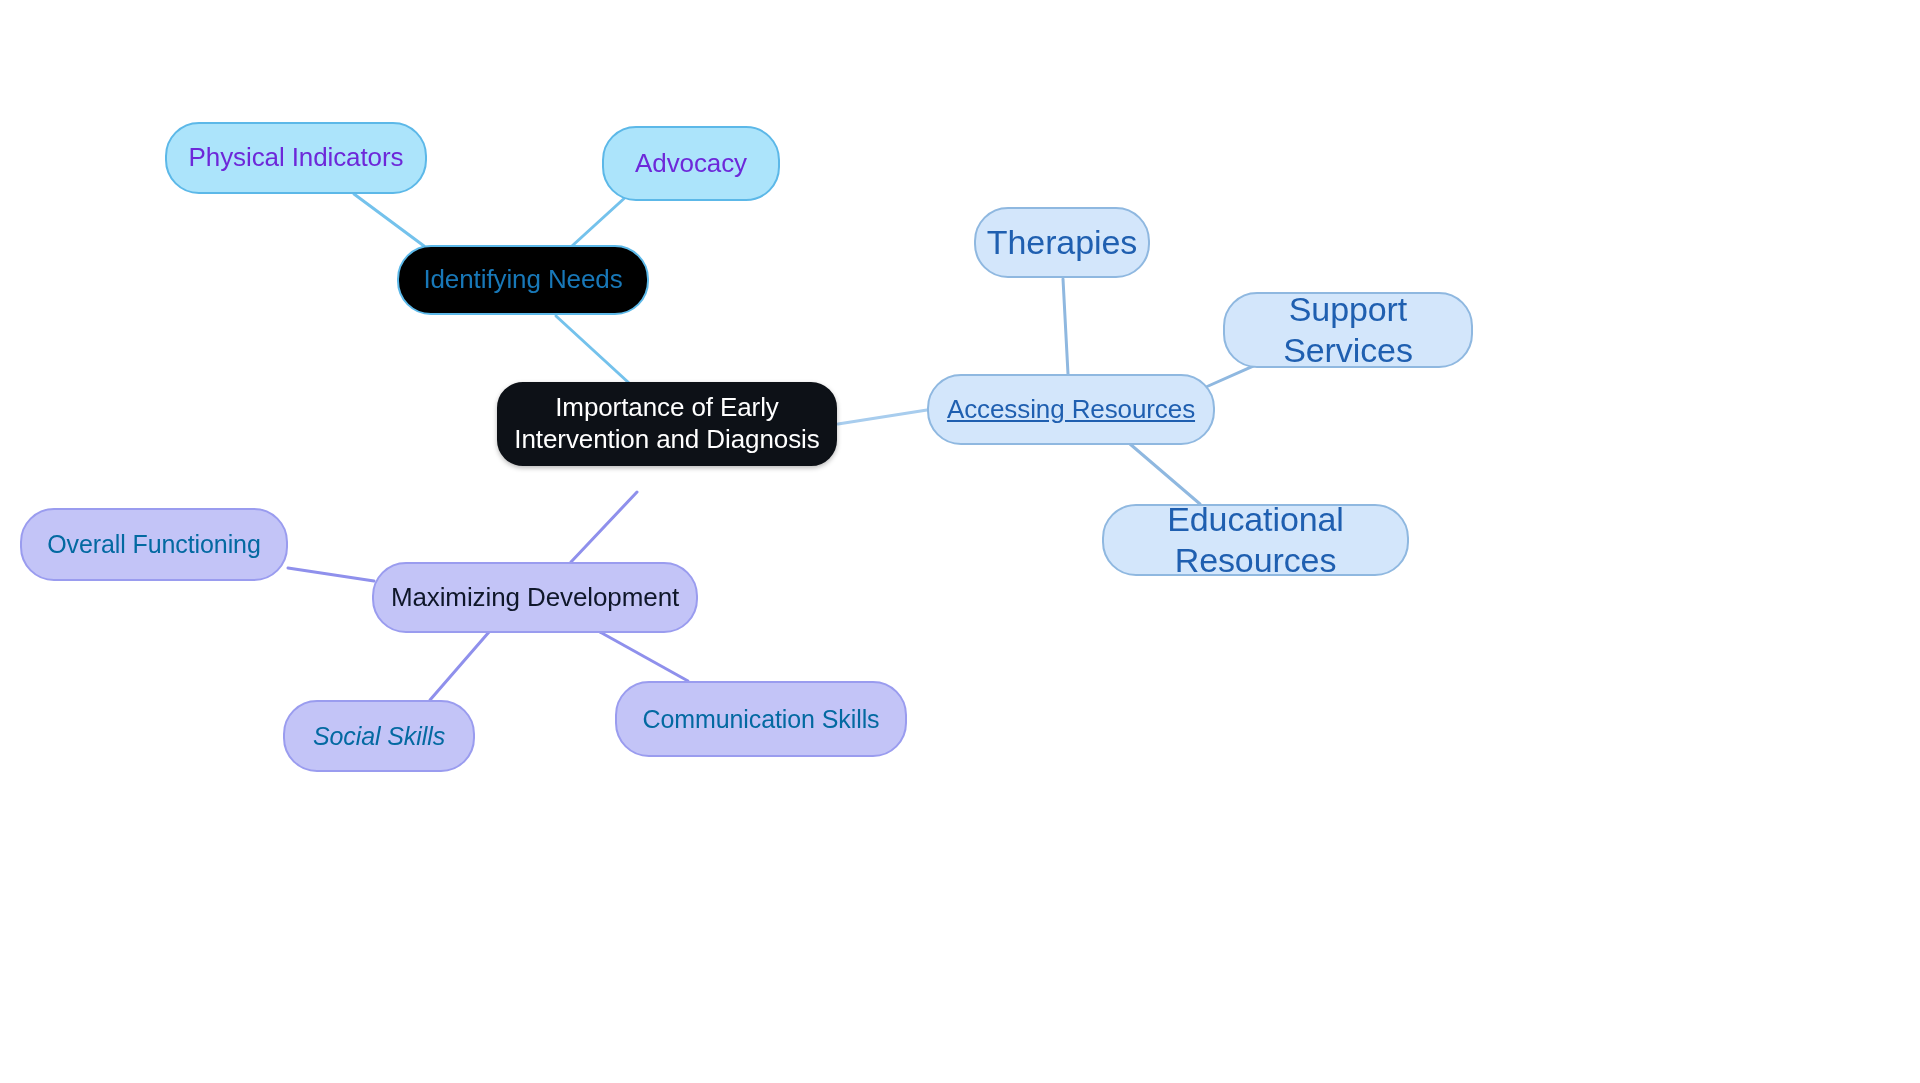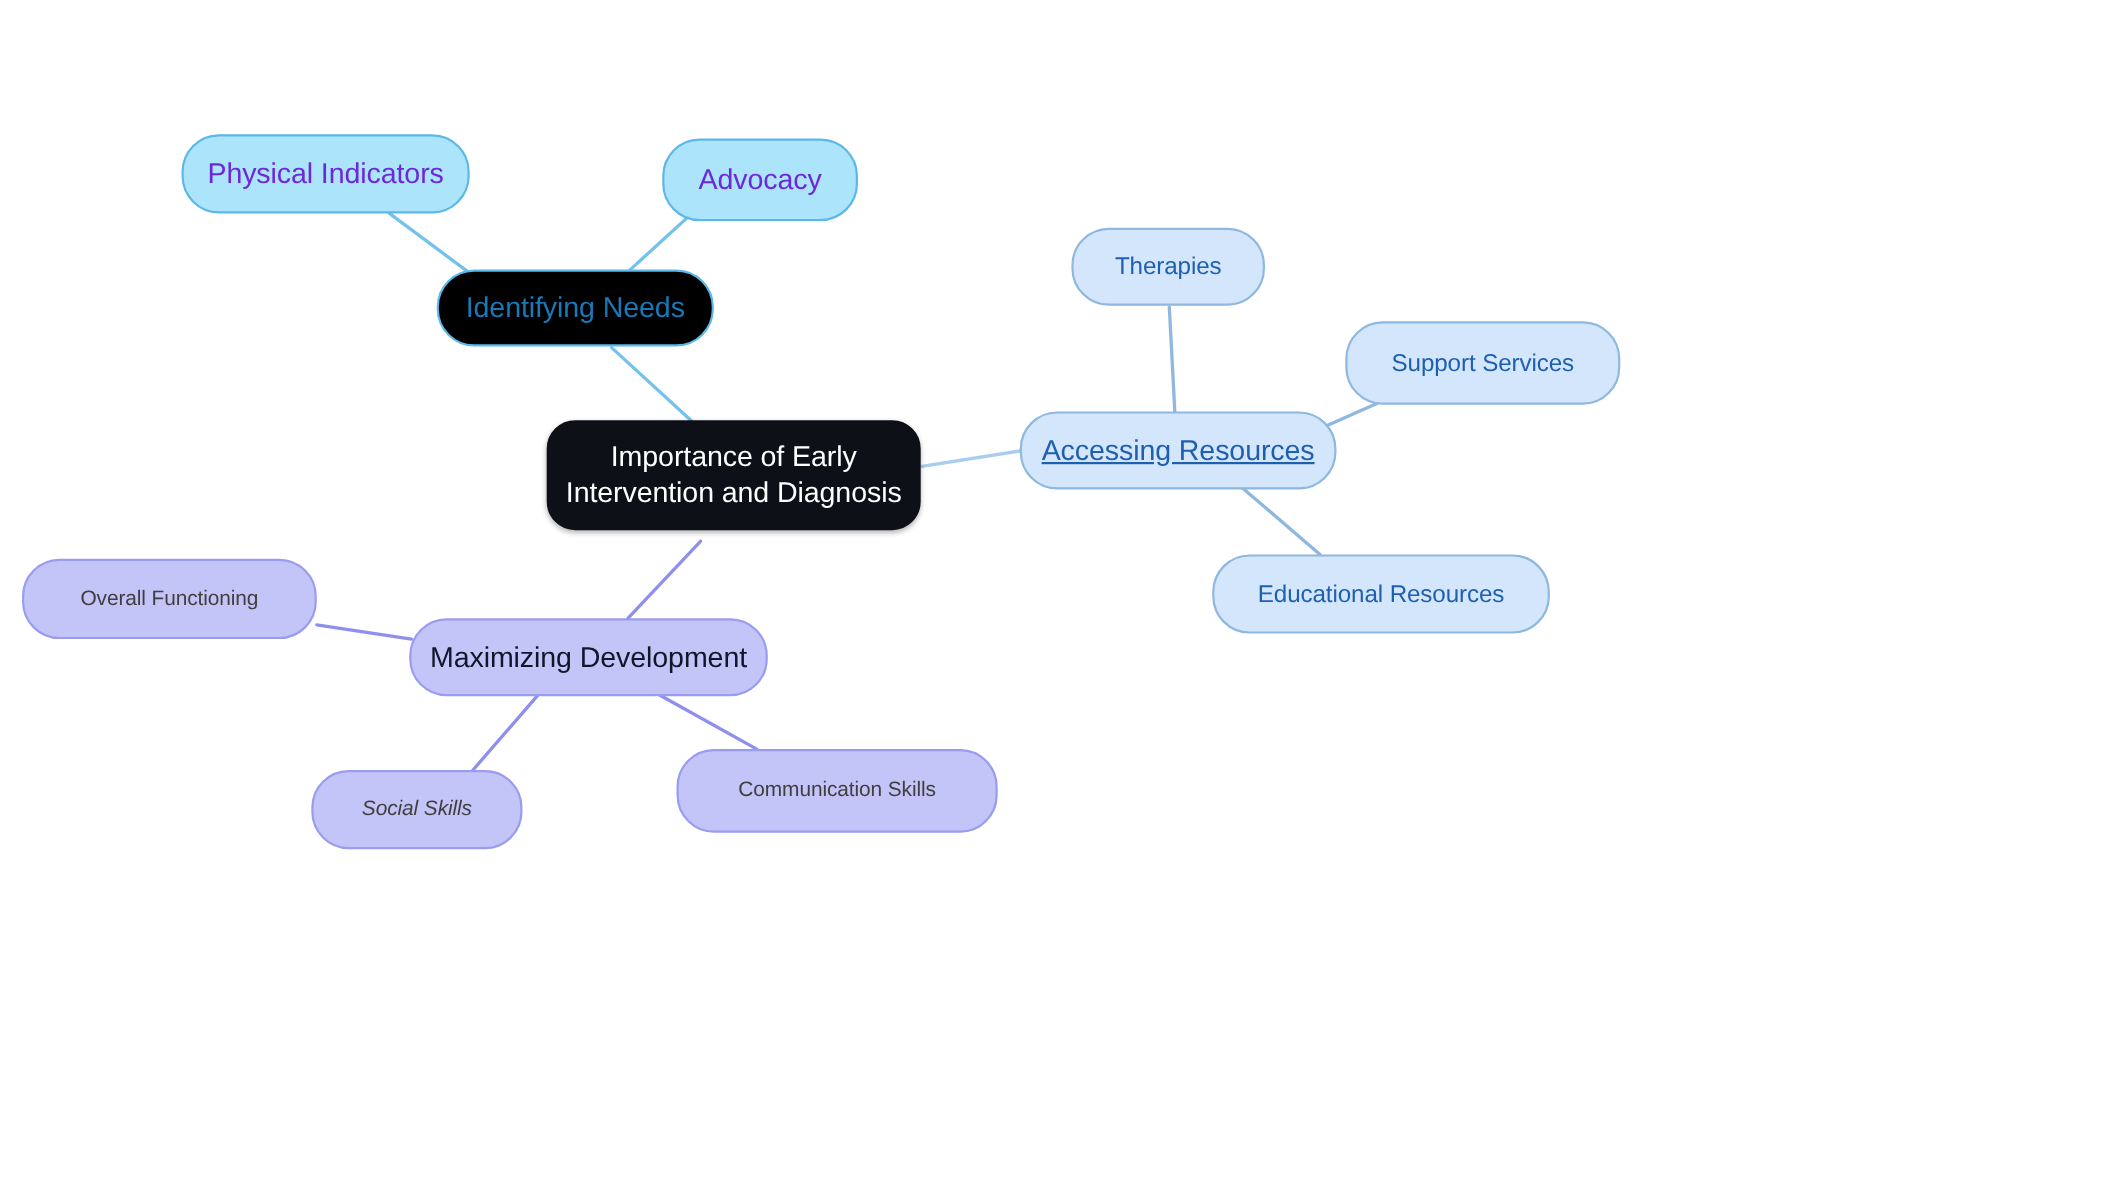--- a/index.html
+++ b/index.html
@@ -64,54 +64,54 @@
   .node-branch-b {
     background: #d3e6fb;
     border-color: #8fb8e0;
     color: #1f5fb0;
     font-size: 26px;
   }
   .node-leaf-b {
     background: #d3e6fb;
     border-color: #8fb8e0;
     color: #1f5fb0;
-    font-size: 22px;
+    font-size: 34px;
   }
   .node-branch-c {
     background: #c3c4f7;
     border-color: #9a9cef;
     color: #0f172a;
     font-size: 26px;
   }
   .node-leaf-c {
     background: #c3c4f7;
     border-color: #9a9cef;
-    color: #404040;
-    font-size: 19px;
+    color: #0369a1;
+    font-size: 25px;
   }
 </style>
 </head>
 <body>
 
 <div id="mindmap-canvas">
   <svg id="edge-layer" viewBox="0 0 1920 1083">
       <line x1="629" y1="383" x2="556" y2="316" stroke="#74c2ec" stroke-width="3" stroke-linecap="round"></line>
       <line x1="424" y1="246" x2="354" y2="194" stroke="#74c2ec" stroke-width="3" stroke-linecap="round"></line>
       <line x1="572" y1="246" x2="640" y2="184" stroke="#74c2ec" stroke-width="3" stroke-linecap="round"></line>
       <line x1="838" y1="424" x2="927" y2="410" stroke="#a8cdee" stroke-width="3" stroke-linecap="round"></line>
       <line x1="1068" y1="374" x2="1063" y2="279" stroke="#8fb8e0" stroke-width="3" stroke-linecap="round"></line>
       <line x1="1206" y1="387" x2="1303" y2="344" stroke="#8fb8e0" stroke-width="3" stroke-linecap="round"></line>
       <line x1="1130" y1="444" x2="1200" y2="504" stroke="#8fb8e0" stroke-width="3" stroke-linecap="round"></line>
       <line x1="637" y1="492" x2="571" y2="562" stroke="#8f90ec" stroke-width="3" stroke-linecap="round"></line>
       <line x1="374" y1="581" x2="288" y2="568" stroke="#8f90ec" stroke-width="3" stroke-linecap="round"></line>
       <line x1="489" y1="632" x2="430" y2="700" stroke="#8f90ec" stroke-width="3" stroke-linecap="round"></line>
       <line x1="600" y1="632" x2="688" y2="681" stroke="#8f90ec" stroke-width="3" stroke-linecap="round"></line>
     </svg>
   <div id="node-layer">
-      <div class="node node-root" style="left: 497px; top: 382px; width: 340px; height: 100px;">Importance of Early
+      <div class="node node-root" style="left: 497px; top: 382px; width: 340px; height: 84px;">Importance of Early
 Intervention and Diagnosis</div>
       <div class="node node-branch-a" style="left: 397px; top: 245px; width: 252px; height: 70px;">Identifying Needs</div>
       <div class="node node-leaf-a" style="left: 165px; top: 122px; width: 262px; height: 72px;">Physical Indicators</div>
       <div class="node node-leaf-a" style="left: 602px; top: 108px; width: 178px; height: 75px; margin-top: 18px;">Advocacy</div>
       <div class="node node-branch-b" style="left: 927px; top: 374px; width: 288px; height: 71px; text-decoration: underline;">Accessing Resources</div>
       <div class="node node-leaf-b" style="left: 974px; top: 207px; width: 176px; height: 71px;">Therapies</div>
       <div class="node node-leaf-b" style="left: 1223px; top: 272px; width: 250px; height: 76px; margin-top: 20px;">Support Services</div>
       <div class="node node-leaf-b" style="left: 1102px; top: 504px; width: 307px; height: 72px;">Educational Resources</div>
       <div class="node node-branch-c" style="left: 372px; top: 562px; width: 326px; height: 71px;">Maximizing Development</div>
       <div class="node node-leaf-c" style="left: 20px; top: 508px; width: 268px; height: 73px;">Overall Functioning</div>

